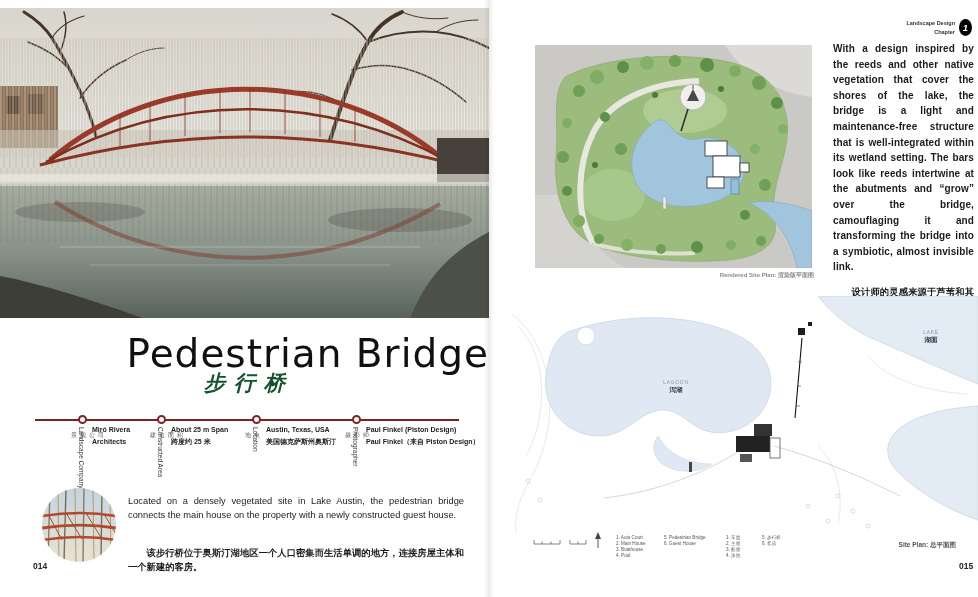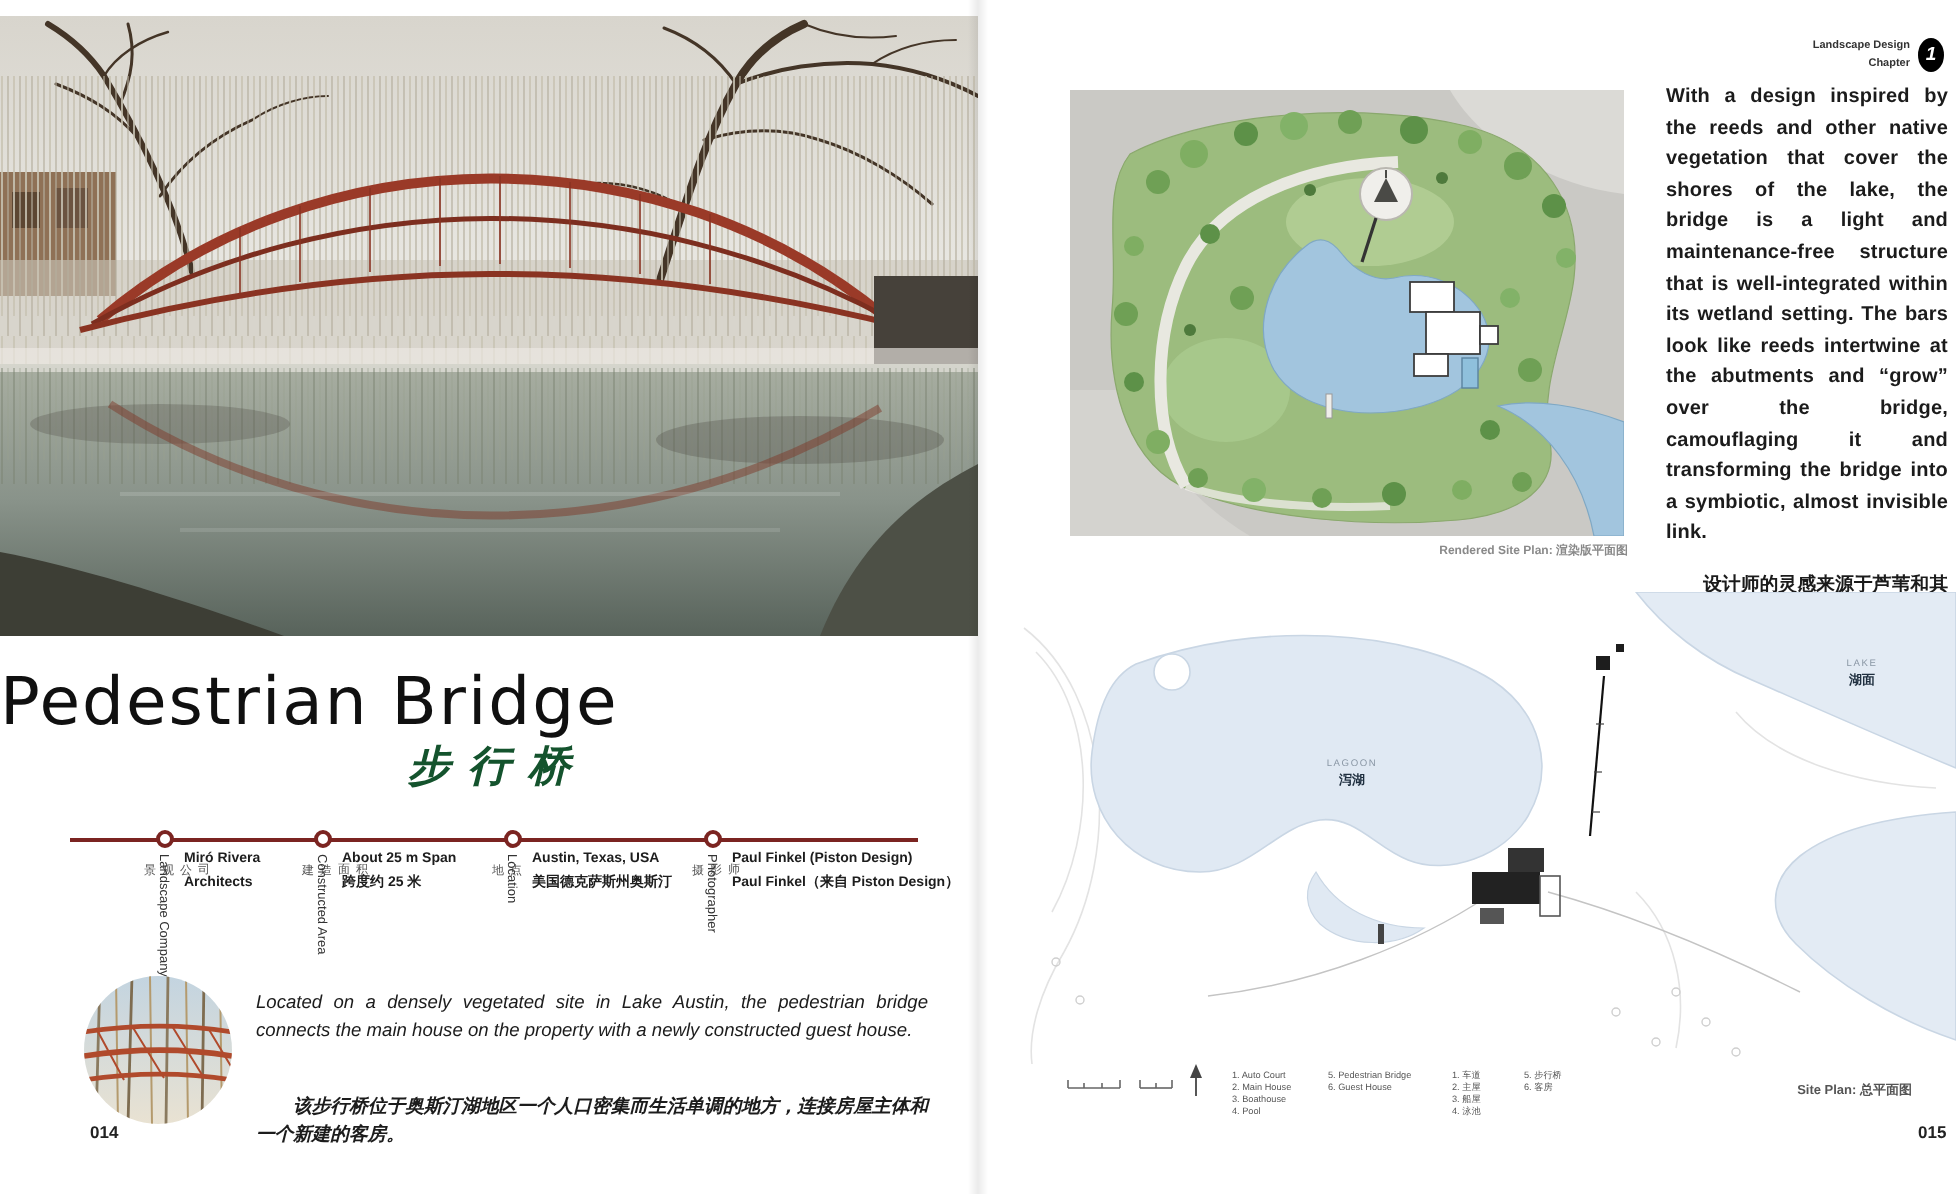--- a/index.html
+++ b/index.html
@@ -5,43 +5,43 @@
   html,body{margin:0;padding:0;background:#fff;}
   .spread{position:relative;width:978px;height:597px;background:#fff;overflow:hidden;
           font-family:"Liberation Sans",sans-serif;color:#222;}
   .gutter{position:absolute;left:484px;top:0;width:10px;height:100%;
           background:linear-gradient(90deg,rgba(0,0,0,0),rgba(0,0,0,.08) 50%,rgba(0,0,0,0));pointer-events:none;}
 
   
   .photo-main{position:absolute;left:0;top:8px;width:489px;height:310px;}
   .photo-main svg{width:100%;height:100%;display:block;}
 
-  .title-en{position:absolute;left:0;top:331px;width:489px;text-align:left;
-            font-family:"DejaVu Sans",sans-serif;font-size:33px;font-weight:400;letter-spacing:1px;color:#101010;}
+  .title-en{position:absolute;left:0;top:331px;width:489px;text-align:right;
+            font-family:"DejaVu Sans",sans-serif;font-size:39px;font-weight:400;letter-spacing:1px;color:#101010;}
   .title-zh{position:absolute;left:0;top:369px;width:489px;text-align:center;
             font-size:21px;font-weight:bold;font-style:italic;letter-spacing:9px;text-indent:9px;color:#14532d;}
 
   .timeline{position:absolute;left:35px;top:413px;width:424px;height:78px;}
   .tl-line{position:absolute;left:0;right:0;top:6px;height:1.5px;background:#7b2421;}
   .tl-item{position:absolute;top:0;}
   .tl-dot{position:absolute;left:-5px;top:2px;width:5px;height:5px;border:2.2px solid #7b2421;border-radius:50%;background:#fff;}
   .tl-zh{position:absolute;left:-14px;top:14px;writing-mode:vertical-lr;text-orientation:upright;
          font-size:6px;letter-spacing:1.5px;color:#555;}
   .tl-en{position:absolute;left:-5px;top:14px;writing-mode:vertical-lr;font-size:6.5px;color:#333;white-space:nowrap;}
   .tl-vals{position:absolute;left:9px;top:11px;font-size:7px;line-height:1.7;font-weight:bold;color:#1d1d1d;white-space:nowrap;}
   .tl-vals.wrap{white-space:normal;width:58px;}
 
   .intro{position:absolute;left:42px;top:486px;width:422px;height:84px;}
   .intro-photo{position:absolute;left:0;top:2px;width:74px;height:74px;border-radius:50%;overflow:hidden;}
   .intro-photo svg{width:100%;height:100%;display:block;}
-  .intro-text{position:absolute;left:86px;top:9px;width:336px;font-size:9.3px;line-height:1.5;text-align:justify;color:#1c1c1c;font-style:italic;}
+  .intro-text{position:absolute;left:86px;top:9px;width:336px;font-size:9.3px;line-height:1.5;text-align:justify;color:#1c1c1c;}
   .intro-text .zh{margin-top:24px;text-indent:2em;font-weight:bold;}
 
   .pagenum{position:absolute;font-size:8.5px;font-weight:bold;color:#222;}
-  .pagenum.pn-left{left:33px;top:561px;padding-left:12px;}
+  .pagenum.pn-left{left:21px;top:561px;padding-left:12px;}
   .pagenum.pn-right{left:959px;top:561px;}
 
   
   .chapter-tag{position:absolute;left:872px;top:19px;width:100px;display:flex;justify-content:flex-end;align-items:center;gap:4px;}
   .ct-text{font-size:5.5px;font-weight:bold;color:#333;text-align:right;line-height:1.5;}
   .ct-badge{width:13px;height:17px;background:#000;color:#fff;border-radius:6.5px/8.5px;
             font-size:9.5px;font-weight:bold;font-style:italic;display:flex;align-items:center;justify-content:center;}
 
   .rendered-plan{position:absolute;left:535px;top:45px;width:277px;height:223px;}
   .rendered-plan svg{width:100%;height:100%;display:block;}

